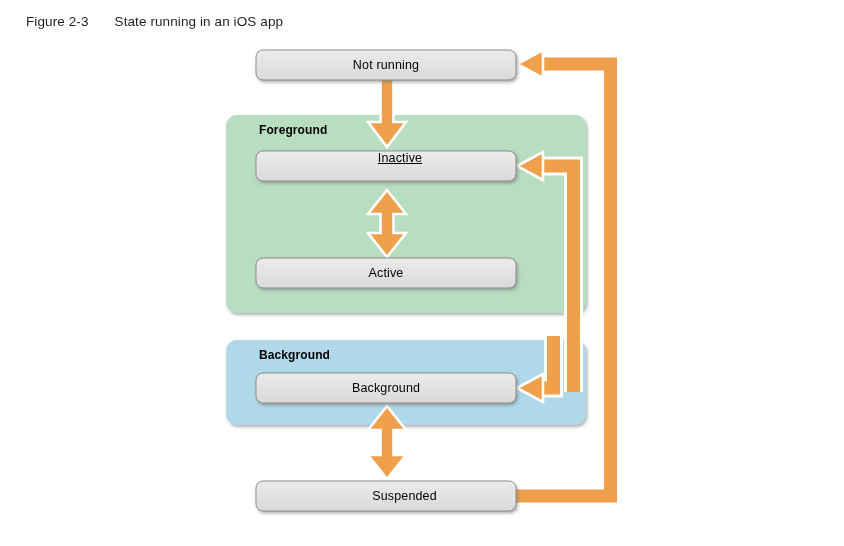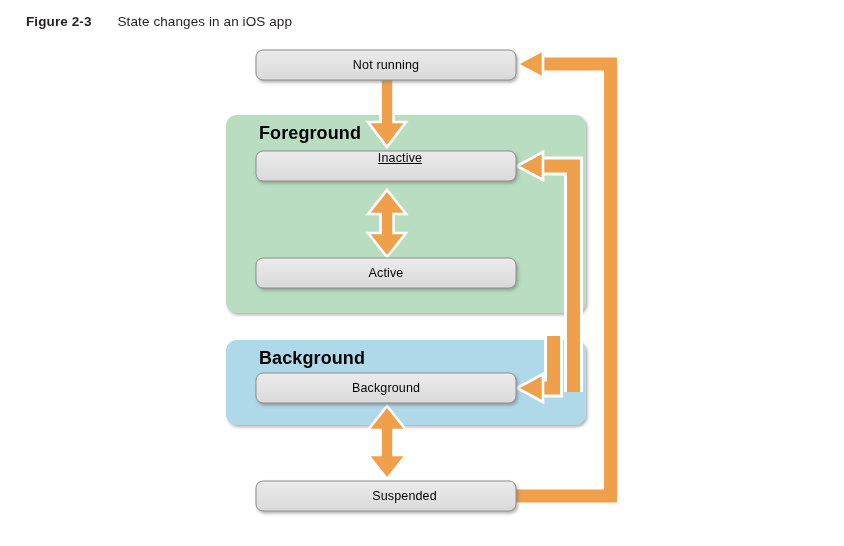--- a/index.html
+++ b/index.html
@@ -25,41 +25,41 @@
   .caption {
     position: absolute;
     left: 18px;
     top: 14px;
     white-space: nowrap;
     font-size: 13.5px;
     color: #231f20;
     letter-spacing: 0.1px;
   }
   .caption .fig-num {
-    font-weight: bold;
+    font-weight: normal;
     display: inline-block;
     padding-left: 8px;
   }
   .caption .fig-title {
     display: inline-block;
     margin-left: 26px;
     font-weight: normal;
   }
 
   
   #diagram {
     position: absolute;
     left: 0;
     top: 0;
     width: 844px;
     height: 546px;
   }
   .panel-label {
     position: absolute;
-    font-size: 18px;
+    font-size: 12px;
     font-weight: bold;
     color: #000000;
     white-space: nowrap;
     letter-spacing: 0.1px;
   }
   .state-box {
     position: absolute;
     box-sizing: border-box;
     border-radius: 6px;
     border: 1px solid #8e8e8e;
@@ -74,21 +74,21 @@
     letter-spacing: 0.15px;
     line-height: 1;
   }
 </style>
 </head>
 <body>
 
 <div id="page">
 
   <div class="caption">
-    <span class="fig-num">Figure 2-3</span><span class="fig-title">State changes in an iOS app</span>
+    <span class="fig-num">Figure 2-3</span><span class="fig-title">State running in an iOS app</span>
   </div>
 
   <svg id="diagram" viewBox="0 0 844 546" width="844" height="546" xmlns="http://www.w3.org/2000/svg">
 
     <defs>
       <linearGradient id="boxGrad" x1="0" y1="0" x2="0" y2="1">
         <stop offset="0%" stop-color="#ebebeb"></stop>
         <stop offset="48%" stop-color="#e3e3e3"></stop>
         <stop offset="100%" stop-color="#d9d9d9"></stop>
       </linearGradient>

